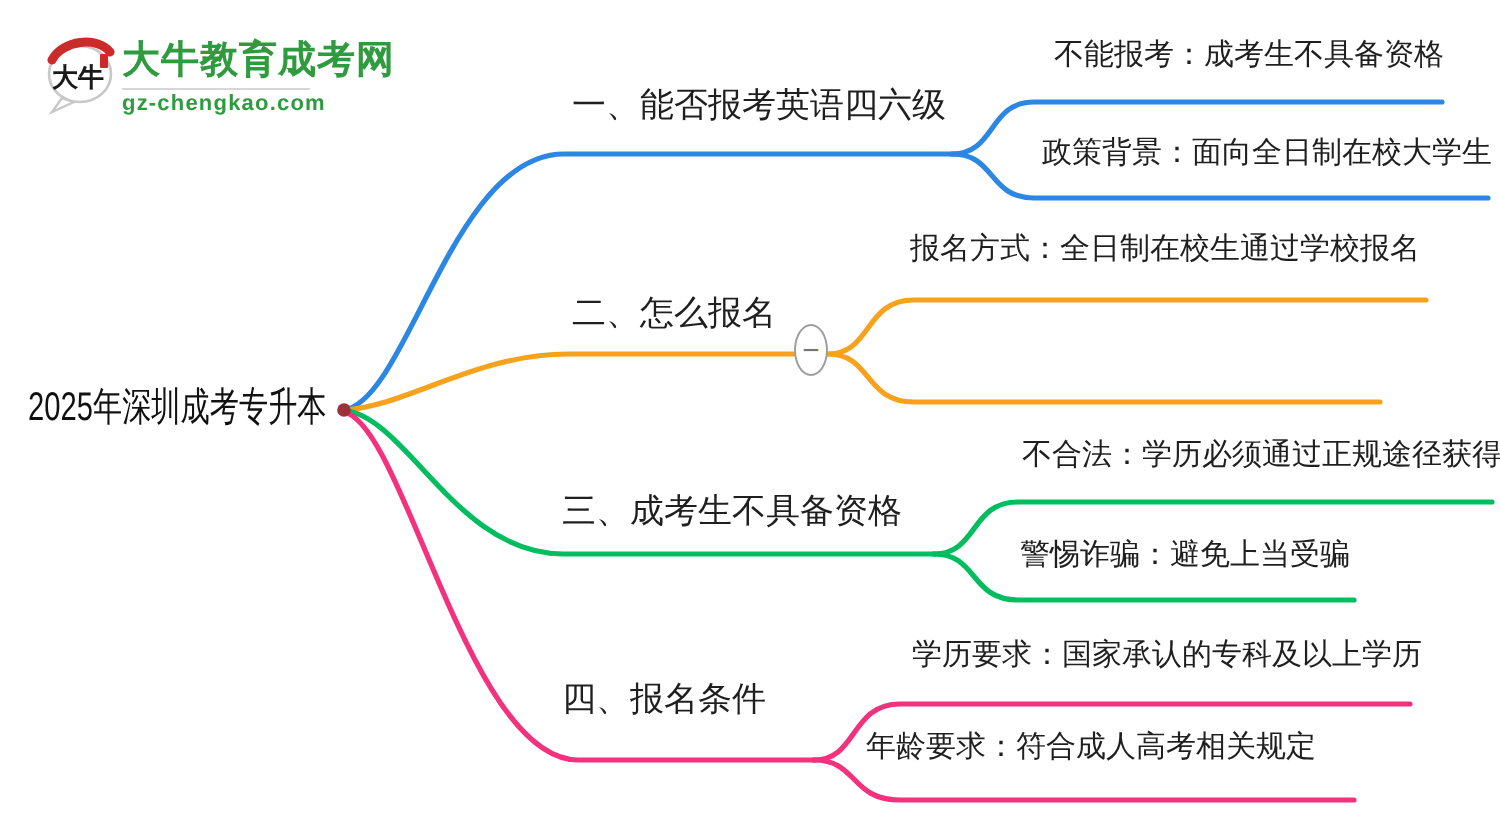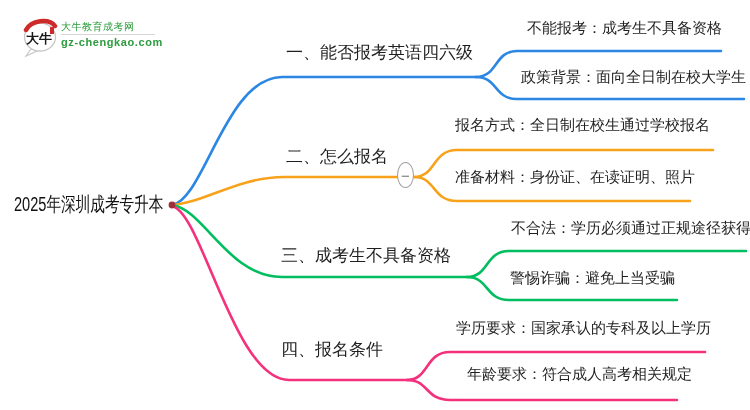--- a/index.html
+++ b/index.html
@@ -10,21 +10,21 @@
   .txt{position:absolute;z-index:2;color:#1f1f1f;white-space:nowrap;line-height:1.2;}
   .central{font-size:20px;font-weight:500;transform:scaleX(0.73);transform-origin:left center;color:#111;}
   .branch{font-size:17px;}
   .leaf{font-size:15px;}
   .toggle{position:absolute;z-index:3;width:17px;height:26px;border:1.5px solid #9e9e9e;
           border-radius:50%;background:#fff;color:#757575;display:flex;align-items:center;
           justify-content:center;font-size:15px;box-sizing:border-box;cursor:pointer;}
   .logo{position:absolute;left:0;top:0;z-index:2;width:220px;height:70px;}
   .logo-icon{position:absolute;left:23px;top:18px;}
   .brand{position:absolute;left:61px;top:21px;}
-  .brand-name{font-size:10px;font-weight:normal;letter-spacing:0.5px;line-height:1.1;}
+  .brand-name{font-size:19px;font-weight:bold;letter-spacing:0.5px;line-height:1.1;}
   .brand-divider{height:1px;background:#d6d6d6;width:94px;margin:2px 0 1px 0;}
   .brand-url{font-size:11px;font-weight:bold;letter-spacing:0.6px;}
 </style>
 </head>
 <body>
 
 <div id="stage">
 
   <svg id="wires" width="750" height="410" viewBox="0 0 750 410">
     <g fill="none" stroke-width="2.6" stroke-linecap="round" stroke="#2b87e3">
@@ -72,19 +72,18 @@
   <div class="txt branch" style="left:281px;top:246px">三、成考生不具备资格</div>
   <div class="txt branch" style="left:281px;top:340px">四、报名条件</div>
 
   <div class="toggle" style="left:397px;top:162px">
     <span>−</span>
   </div>
 
   <div class="txt leaf" style="left:527px;top:19px">不能报考：成考生不具备资格</div>
   <div class="txt leaf" style="left:521px;top:68px">政策背景：面向全日制在校大学生</div>
   <div class="txt leaf" style="left:455px;top:116px">报名方式：全日制在校生通过学校报名</div>
-  <div class="txt leaf" style="left:455px;top:168px">准备材料：身份证、在读证明、照片</div>
   <div class="txt leaf" style="left:511px;top:219px">不合法：学历必须通过正规途径获得</div>
   <div class="txt leaf" style="left:456px;top:319px">学历要求：国家承认的专科及以上学历</div>
   <div class="txt leaf" style="left:510px;top:269px">警惕诈骗：避免上当受骗</div>
-  <div class="txt leaf" style="left:467px;top:365px">年龄要求：符合成人高考相关规定</div>
+  <div class="txt leaf" style="left:433px;top:365px">年龄要求：符合成人高考相关规定</div>
 
 </div>
 
 </body></html>

